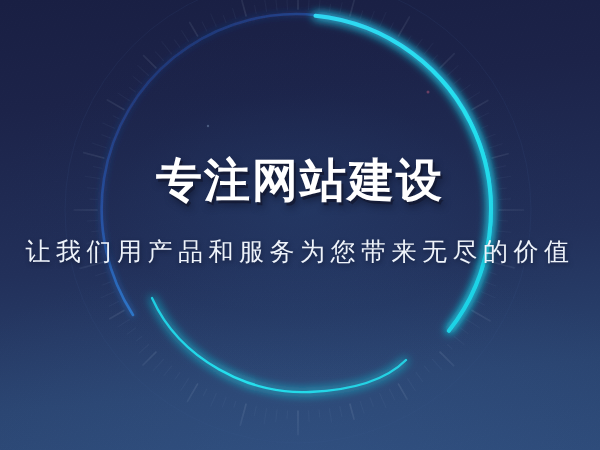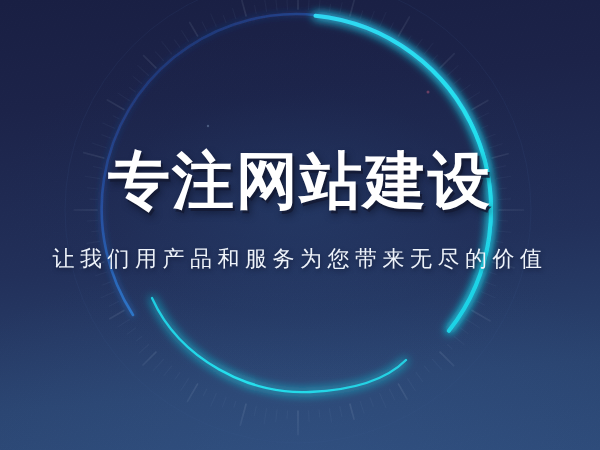--- a/index.html
+++ b/index.html
@@ -48,34 +48,34 @@
     top: 0;
     width: 600px;
     height: 450px;
     display: flex;
     flex-direction: column;
     align-items: center;
     justify-content: center;
     pointer-events: none;
   }
   .headline {
-    font-size: 62px;
+    font-size: 46px;
     font-weight: bold;
     color: #ffffff;
     letter-spacing: 2px;
     line-height: 1;
     margin: 0;
     margin-top: -26px;
     text-shadow:
       2px 3px 0 rgba(20,26,52,0.85),
       3px 5px 7px rgba(10,14,32,0.55);
     white-space: nowrap;
   }
   .subline {
-    font-size: 22px;
+    font-size: 25px;
     font-weight: 300;
     color: #eef3fa;
     letter-spacing: 5.5px;
     margin: 0;
     margin-top: 32px;
     text-shadow: 1px 2px 4px rgba(12,18,40,0.55);
     white-space: nowrap;
   }
 </style>
 </head>

